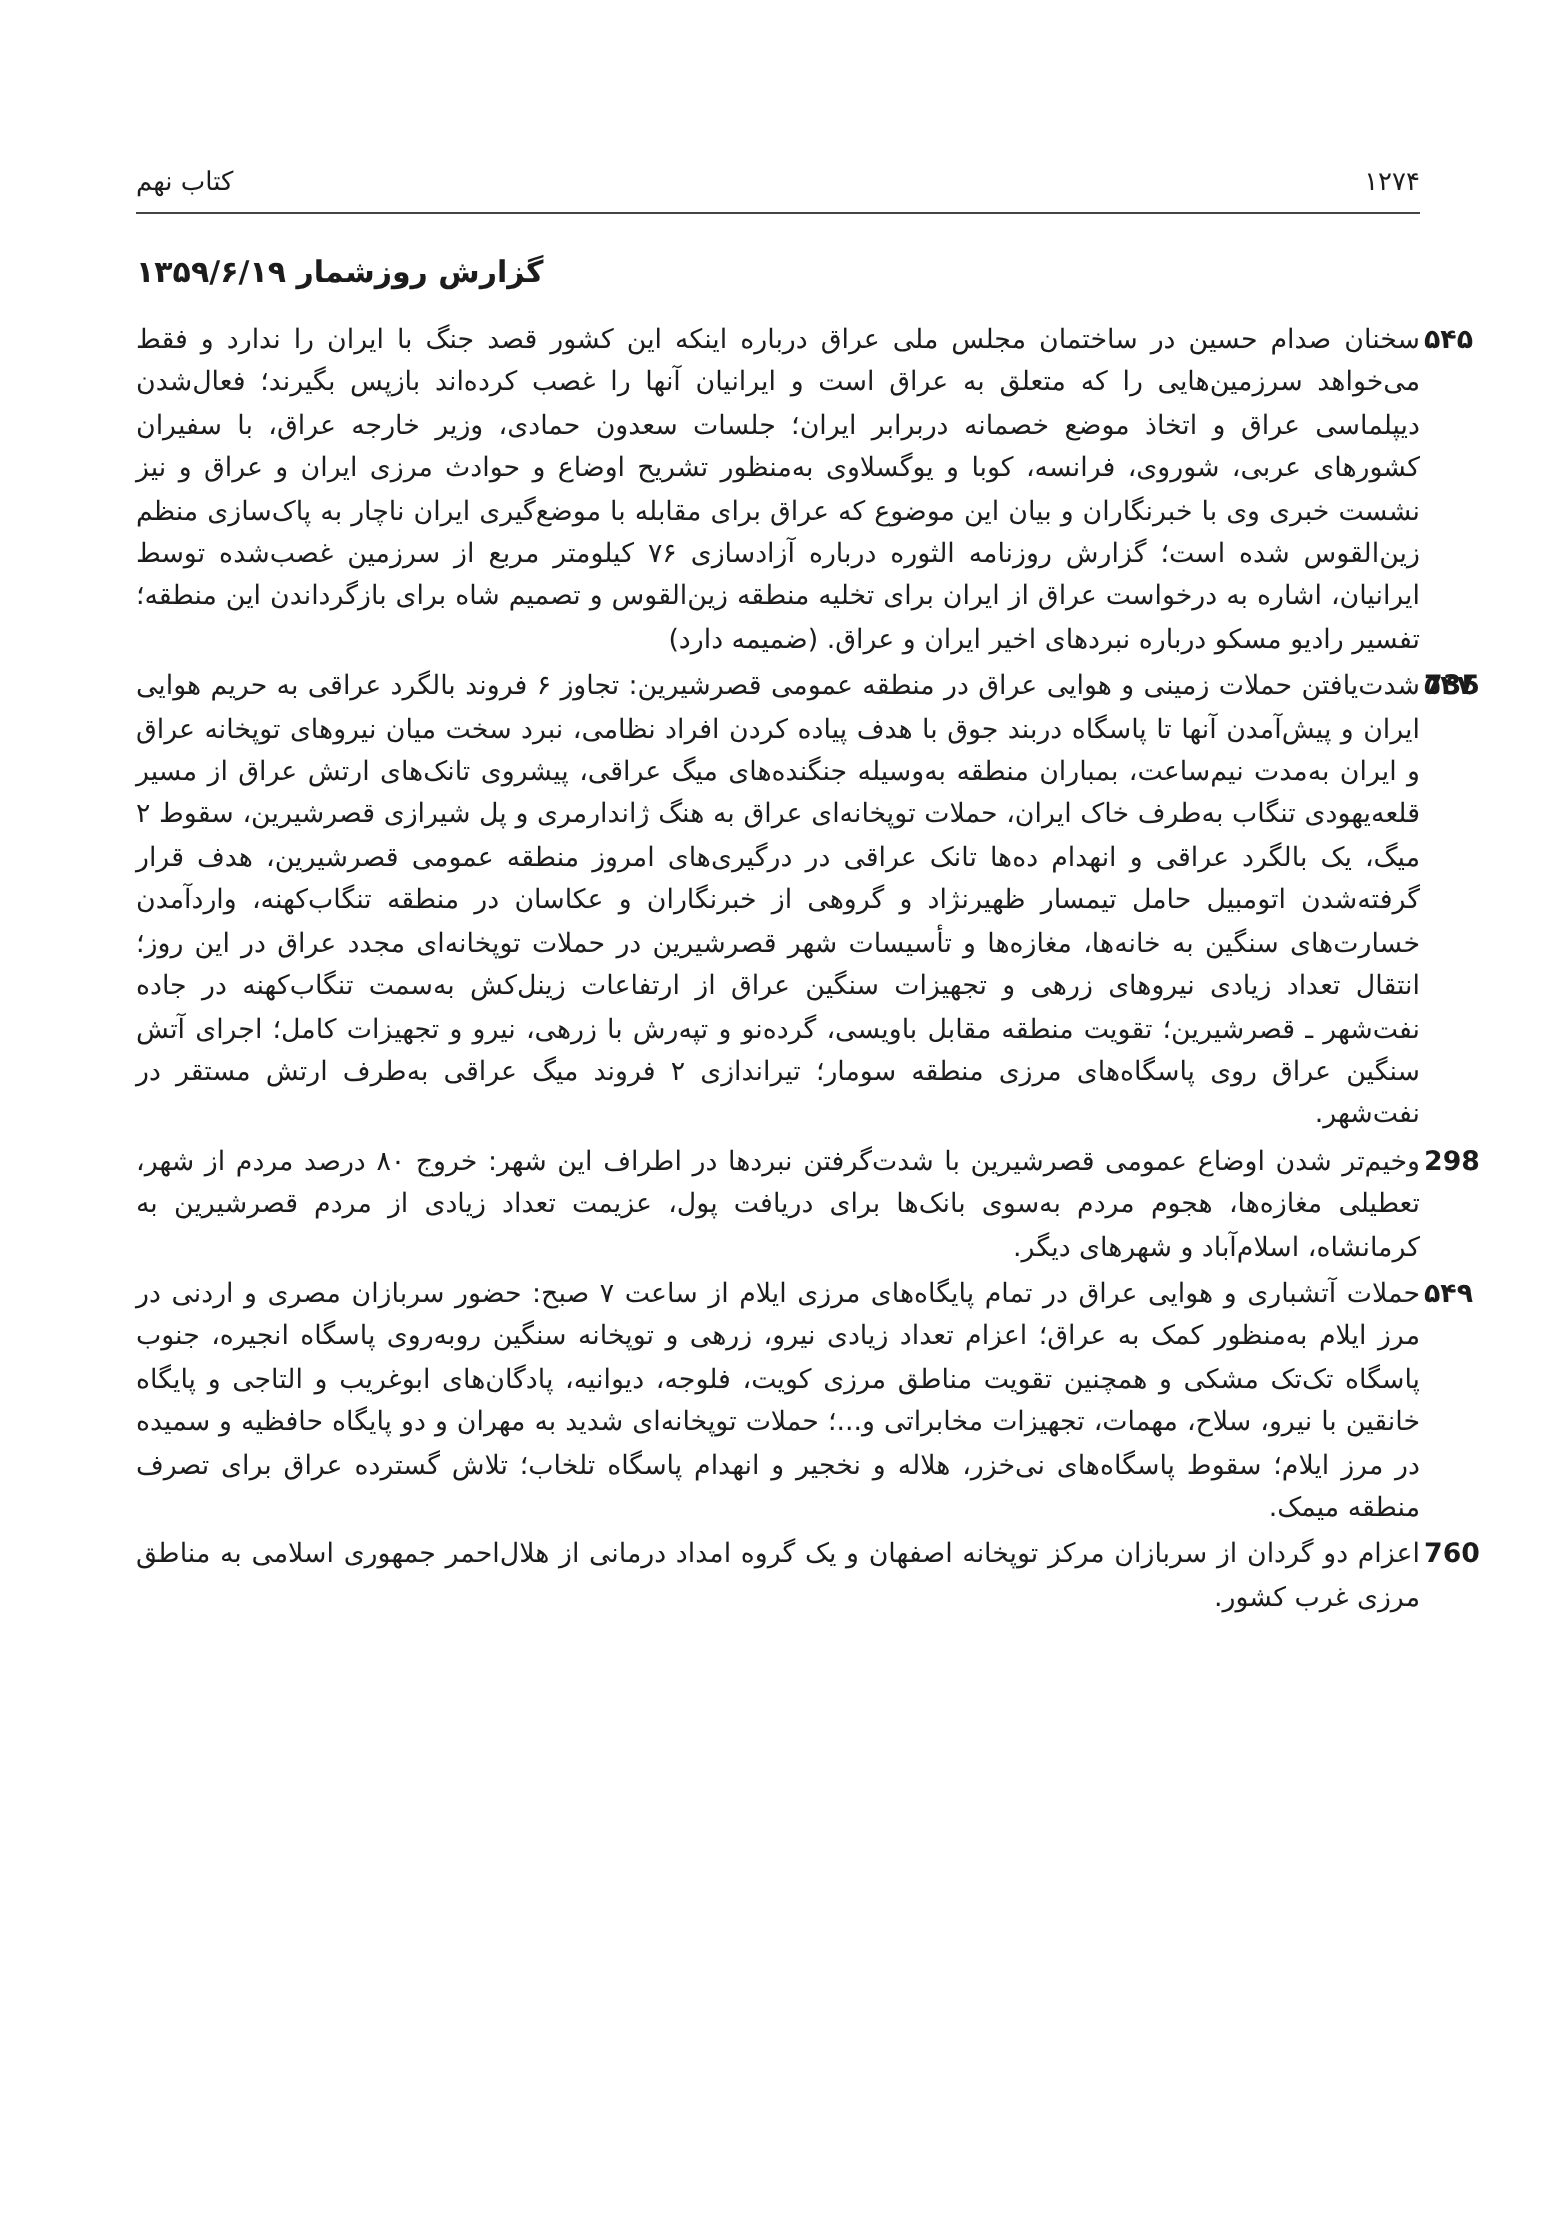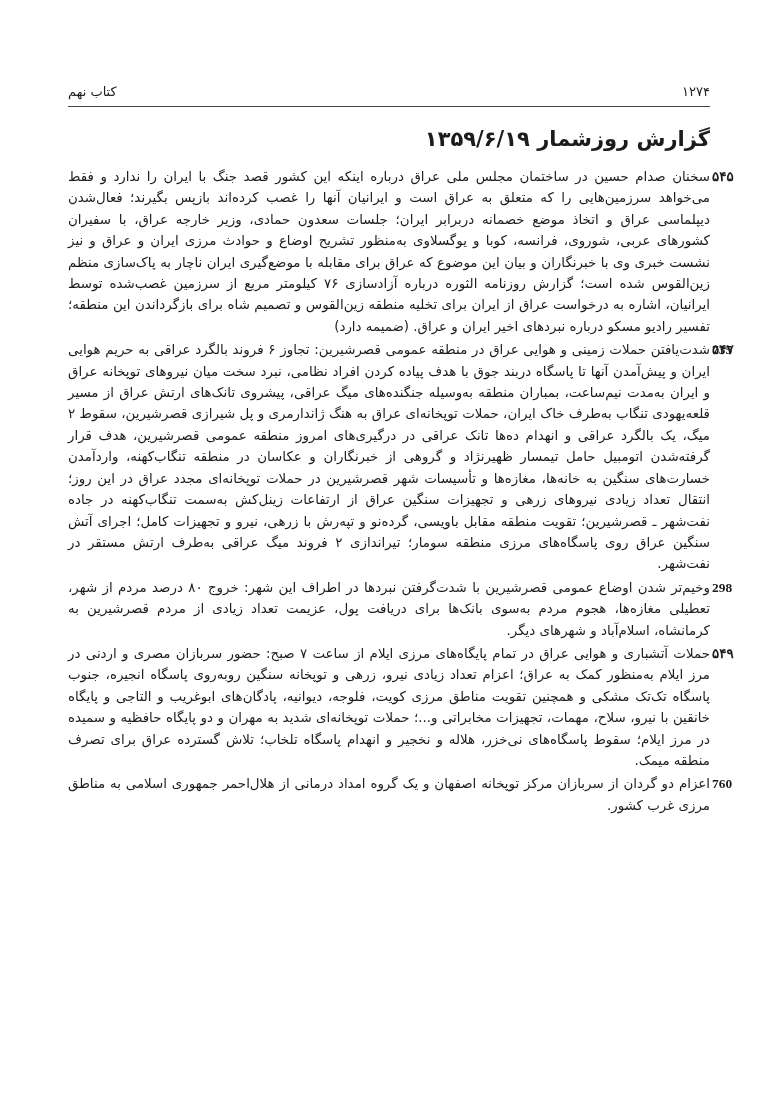--- a/index.html
+++ b/index.html
@@ -19,40 +19,39 @@
     display: flex;
     justify-content: space-between;
     align-items: flex-end;
     margin: 84px 70px 0 68px;
     padding-bottom: 7px;
     border-bottom: 1px solid #444;
     font-size: 13px;
   }
   .running-header .page-number { letter-spacing: 0.5px; text-align: center; }
   .report-title {
-    text-align: right;
+    text-align: left;
     font-weight: bold;
-    font-size: 21px;
+    font-size: 15px;
     margin: 20px 70px 0 68px;
   }
   .content {
     margin: 15px 70px 0 68px;
     font-size: 13.4px;
     line-height: 21.4px;
     text-align: justify;
   }
   .entry { position: relative; margin-bottom: 2px; }
   .entry .entry-number {
     position: absolute;
     right: -36px;
     top: 0;
     width: 34px;
     text-align: left;
     font-weight: bold;
-    font-family: Liberation Serif, serif;
   }
 </style>
 </head>
 <body>
 
 <div class="page">
 
   <div class="running-header">
     <span class="page-number">۱۲۷۴</span>
     <span class="book-title">کتاب نهم</span>

